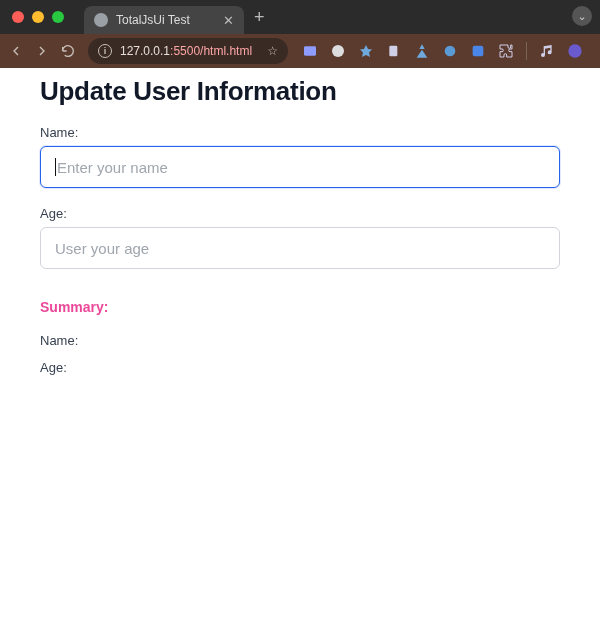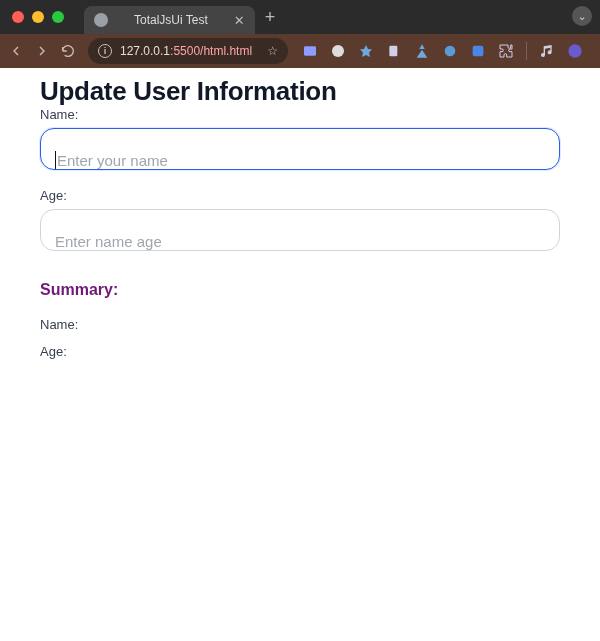--- a/index.html
+++ b/index.html
@@ -7,21 +7,21 @@
     body { display: flex; flex-direction: column; background: #fff; }
 
     
     .titlebar { height: 34px; background: #2b2b2b; display: flex; align-items: center; position: relative; }
     .traffic { display: flex; gap: 8px; padding-left: 12px; }
     .dot { width: 12px; height: 12px; border-radius: 50%; }
     .dot.red { background: #ff5f57; }
     .dot.yellow { background: #febc2e; }
     .dot.green { background: #28c840; }
     .tabs { display: flex; align-items: flex-end; margin-left: 20px; height: 100%; }
-    .tab { background: #444; color: #ddd; height: 28px; border-radius: 8px 8px 0 0; display: flex; align-items: center; padding: 0 10px; font-size: 12px; gap: 26px; min-width: 160px; }
+    .tab { background: #444; color: #ddd; height: 28px; border-radius: 8px 8px 0 0; display: flex; align-items: center; padding: 0 10px; font-size: 12px; gap: 8px; min-width: 160px; }
     .tab .favicon { width: 14px; height: 14px; border-radius: 50%; background: #9aa0a6; display: inline-block; }
     .tab .title { flex: 1; white-space: nowrap; overflow: hidden; text-overflow: ellipsis; }
     .tab .close { font-size: 13px; color: #bbb; }
     .newtab { color: #bbb; font-size: 18px; padding: 0 10px; align-self: center; }
     .winexpand { position: absolute; right: 8px; top: 6px; width: 20px; height: 20px; border-radius: 50%; background: #555; color: #ccc; display: flex; align-items: center; justify-content: center; font-size: 11px; }
 
     
     .toolbar { height: 34px; background: #5a3b2e; display: flex; align-items: center; padding: 0 8px; gap: 10px; color: #d9cfc9; }
     .tbtn { width: 18px; height: 18px; display: flex; align-items: center; justify-content: center; }
     .tbtn svg { width: 16px; height: 16px; stroke: #c9bfb9; fill: none; stroke-width: 2; }
@@ -30,29 +30,29 @@
     .addr .urltext { flex: 1; white-space: nowrap; overflow: hidden; }
     .addr .urltext .dim { color: #fca5a5; }
     .addr .star { color: #c9bfb9; }
     .exticons { display: flex; align-items: center; gap: 12px; margin-left: auto; }
     .exticons .ei { width: 16px; height: 16px; display: flex; align-items: center; justify-content: center; color: #d0cfe8; }
     .exticons .ei svg { width: 16px; height: 16px; }
     .exticons .sep { width: 1px; height: 18px; background: #7a6458; }
 
     
     .page { flex: 1; background: #fff; padding: 8px 40px 20px 40px; color: #1f2937; overflow: auto; }
-    .page h1 { font-size: 26px; font-weight: 800; color: #111827; letter-spacing: -0.3px; }
+    .page h1 { font-size: 26px; font-weight: 800; color: #111827; margin-bottom: 18px; letter-spacing: -0.3px; }
     .field { margin-bottom: 18px; }
     .label { font-size: 13px; color: #374151; margin-bottom: 6px; }
-    .input { width: 100%; height: 42px; border: 1px solid #d1d5db; border-radius: 14px; display: flex; align-items: flex-end; padding: 0 14px; font-size: 15px; color: #9ca3af; background: #fff; }
+    .input { width: 100%; height: 42px; border: 1px solid #d1d5db; border-radius: 6px; display: flex; align-items: center; padding: 0 14px; font-size: 15px; color: #9ca3af; background: #fff; }
     .input.focused { border: 1.5px solid #2563eb; box-shadow: 0 0 0 1px rgba(37,99,235,0.15); }
     .caret { display: inline-block; width: 1px; height: 18px; background: #111; margin-right: 1px; }
     .placeholder { color: #A0A6AE; }
     .summary-block { margin-top: 30px; }
-    .summary-block h2 { font-size: 16px; font-weight: 800; color: #701a75; margin-bottom: 18px; }
+    .summary-block h2 { font-size: 14px; font-weight: 800; color: #ec4899; margin-bottom: 18px; }
     .summary-block .srow { font-size: 13px; color: #374151; margin-bottom: 12px; }
   </style>
 </head>
 <body>
 
 <div class="titlebar">
   <div class="traffic">
     <div class="dot red"></div>
     <div class="dot yellow"></div>
     <div class="dot green"></div>
@@ -162,21 +162,21 @@
     <div class="label">Name:</div>
     <div class="input focused">
       <span class="caret"></span>
       <span class="placeholder">Enter your name</span>
     </div>
   </div>
 
   <div class="field">
     <div class="label">Age:</div>
     <div class="input">
-      <span class="placeholder">Enter name age</span>
+      <span class="placeholder">User your age</span>
     </div>
   </div>
 
   <div class="summary-block">
     <h2>Summary:</h2>
     <div class="srow">
       <span>Name:</span>
       <span></span>
     </div>
     <div class="srow">

